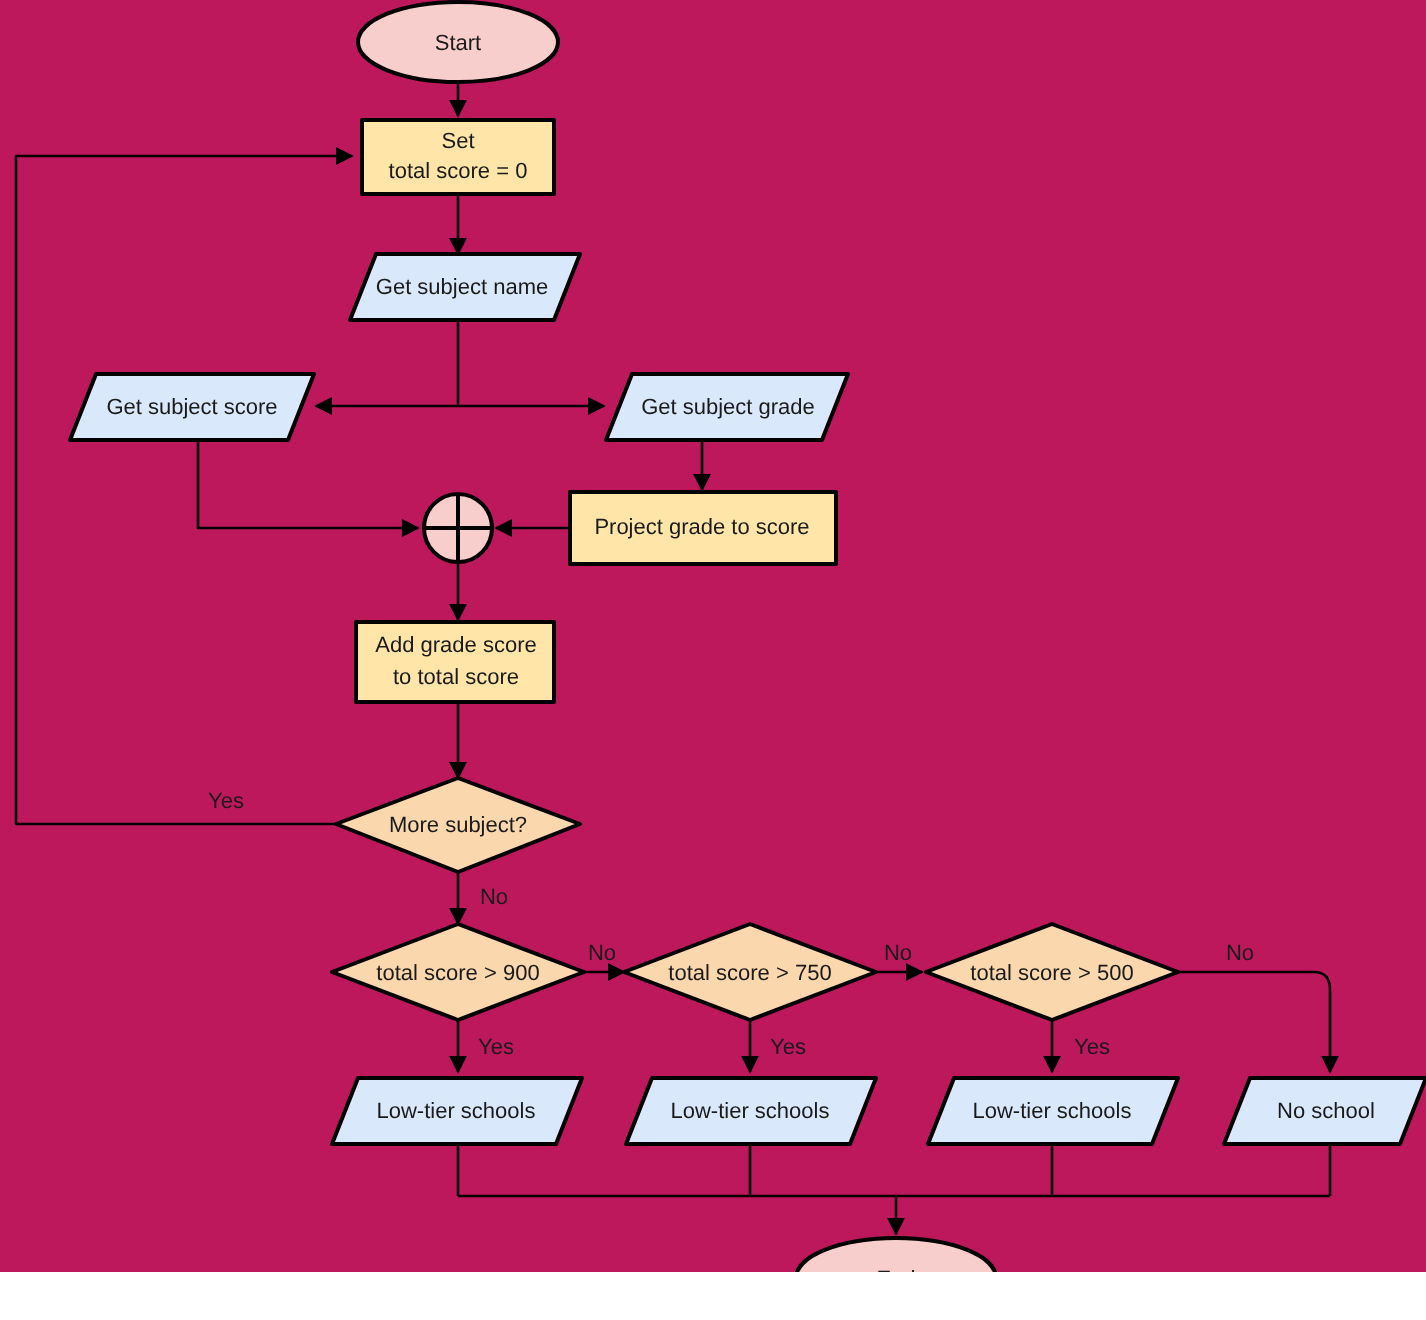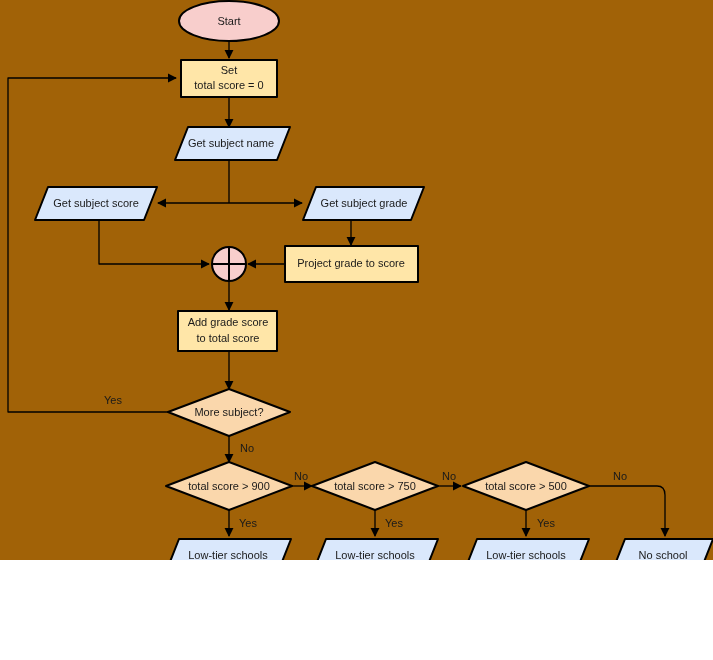--- a/index.html
+++ b/index.html
@@ -3,22 +3,22 @@
 <meta charset="utf-8">
 <style>
   html, body {
     margin: 0;
     padding: 0;
     background: #ffffff;
   }
   #canvas-wrap {
     position: relative;
     width: 713px;
-    height: 560px;
-    background: #a16207;
+    height: 636px;
+    background: #be185d;
     overflow: hidden;
   }
   svg#flowchart {
     display: block;
     width: 713px;
     height: 660px;
     font-family: "Liberation Sans", sans-serif;
   }
   .node-shape {
     stroke: #000000;

